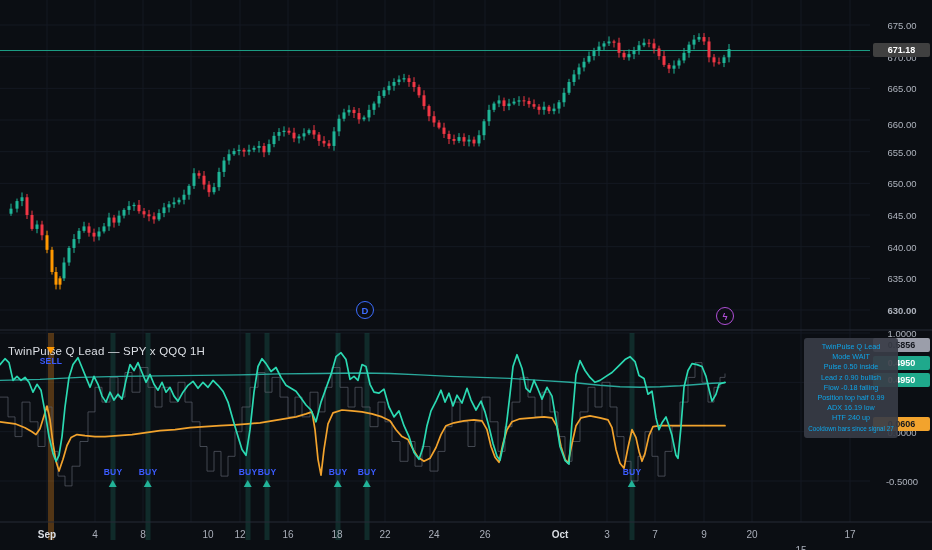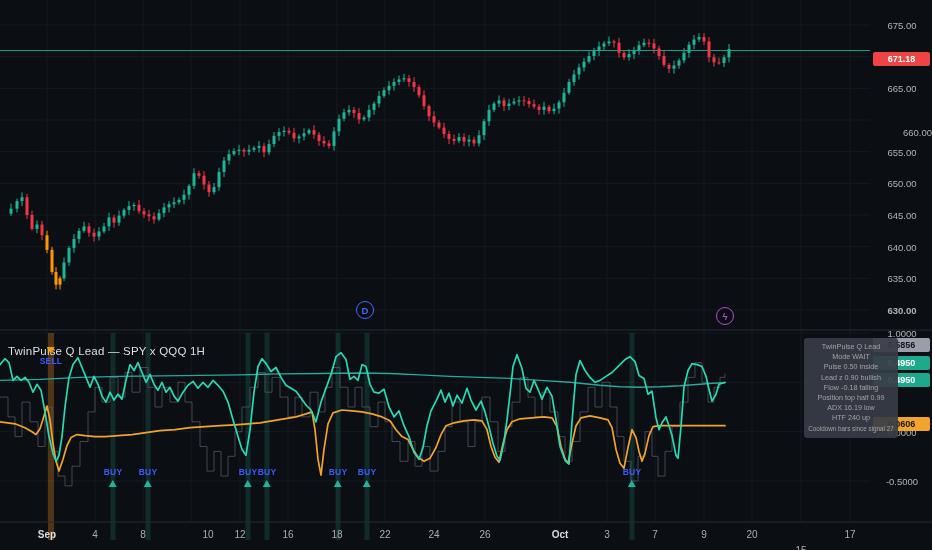--- a/index.html
+++ b/index.html
@@ -7,21 +7,21 @@
        font-family:"Liberation Sans",sans-serif;-webkit-font-smoothing:antialiased;}
   #chart-svg{position:absolute;left:0;top:0;}
   .pane-title{position:absolute;left:8px;top:345px;font-size:11.5px;color:#dcdfe5;letter-spacing:.2px;}
   .ax-label{position:absolute;left:872px;width:60px;text-align:center;font-size:9.5px;color:#aeb3bd;
             transform:translateY(-50%);white-space:nowrap;}
   .time-label{position:absolute;top:529px;transform:translateX(-50%);font-size:10px;color:#a9aeb9;}
   .time-label.major{color:#dadde3;font-weight:bold;}
   .badge{position:absolute;left:873px;width:57px;height:14px;border-radius:2px;font-size:9px;font-weight:bold;
          display:flex;align-items:center;justify-content:center;transform:translateY(-50%);}
   .info-panel{position:absolute;left:804px;top:338px;width:92px;background:rgba(56,60,70,0.92);
-              border-radius:3px;padding:4px 1px;text-align:center;color:#a3a3a3;}
+              border-radius:3px;padding:4px 1px;text-align:center;color:#0ea5e9;}
   .panel-line{font-size:7.2px;line-height:10.2px;white-space:nowrap;}
   .panel-line.small{font-size:6.3px;}
   .sig{position:absolute;display:flex;flex-direction:column;align-items:center;transform:translateX(-50%);}
   .sig-label{font-size:8.5px;font-weight:bold;letter-spacing:.2px;}
   .tri-up{width:0;height:0;border-left:4.5px solid transparent;border-right:4.5px solid transparent;
           border-bottom:7px solid #22b398;margin-top:3px;}
   .tri-down{width:0;height:0;border-left:4.5px solid transparent;border-right:4.5px solid transparent;
             border-top:7px solid #ff9800;margin-bottom:2px;}
   .circle-marker{position:absolute;width:16px;height:16px;border-radius:50%;border:1.5px solid;
                  display:flex;align-items:center;justify-content:center;font-size:9.5px;font-weight:bold;
@@ -367,32 +367,32 @@
       <path d="M0 397.1 H8 V416.9 H15 V436.6 H22 V402.1 H30 V421.8 H38 V446.5 H45 V407.0 H52 V451.4 H58 V476.1 H65 V485.9 H72 V466.2 H80 V441.5 H88 V411.9 H95 V387.3 H102 V402.1 H110 V377.4 H118 V397.1 H125 V372.5 H132 V392.2 H140 V367.5 H148 V387.3 H155 V407.0 H162 V387.3 H170 V402.1 H178 V382.3 H185 V402.1 H192 V421.8 H200 V446.5 H207 V471.1 H214 V451.4 H221 V476.1 H228 V456.3 H235 V431.7 H242 V407.0 H250 V387.3 H258 V372.5 H265 V392.2 H272 V377.4 H280 V397.1 H288 V416.9 H295 V397.1 H302 V416.9 H310 V392.2 H318 V411.9 H325 V387.3 H332 V367.5 H340 V387.3 H348 V407.0 H355 V387.3 H362 V407.0 H370 V426.7 H378 V402.1 H385 V421.8 H392 V441.5 H400 V461.3 H408 V441.5 H415 V466.2 H422 V446.5 H430 V471.1 H438 V451.4 H445 V426.7 H452 V402.1 H460 V421.8 H468 V446.5 H475 V421.8 H482 V397.1 H490 V421.8 H498 V451.4 H505 V426.7 H512 V402.1 H520 V377.4 H528 V397.1 H535 V416.9 H542 V392.2 H550 V411.9 H558 V436.6 H565 V461.3 H572 V441.5 H580 V411.9 H588 V387.3 H595 V407.0 H602 V382.3 H610 V407.0 H617 V436.6 H624 V461.3 H631 V481.0 H638 V456.3 H645 V431.7 H652 V456.3 H658 V476.1 H665 V451.4 H672 V426.7 H680 V402.1 H688 V377.4 H695 V362.6 H702 V382.3 H708 V402.1 H714 V387.3 H720 V377.4 H725 V373.9" fill="none" stroke="#565b66" stroke-width="1" stroke-linejoin="round" stroke-linecap="round" opacity="0.75"></path>
       <path d="M0 380.4 L40 379.4 L80 377.4 L120 376.4 L160 375.9 L200 375.4 L240 374.9 L280 373.9 L320 373.5 L360 373.0 L390 373.5 L420 374.9 L450 376.4 L480 377.4 L510 378.4 L540 380.4 L570 382.3 L600 385.3 L620 386.8 L640 387.3 L660 386.8 L680 385.8 L700 384.3 L712 383.3 L725 382.8" fill="none" stroke="#2aa89b" stroke-width="1.4" stroke-linejoin="round" stroke-linecap="round" opacity="1"></path>
       <path d="M0 421.8 L15 423.8 L25 427.7 L32 431.7 L36 434.6 L40 428.7 L44 415.9 L47 406.0 L50 419.8 L53 443.5 L56 461.3 L59 471.1 L63 459.3 L67 445.5 L71 437.6 L77 434.6 L85 435.6 L95 436.6 L105 436.6 L118 435.6 L132 434.6 L146 432.7 L160 430.7 L175 429.7 L190 427.7 L205 426.7 L220 425.7 L235 424.8 L248 423.8 L260 422.8 L272 420.8 L284 418.8 L296 416.9 L306 413.9 L312 411.9 L315 429.7 L318 459.3 L321 475.1 L324 449.4 L328 423.8 L333 412.9 L342 410.0 L352 410.9 L362 411.9 L372 413.9 L382 416.9 L390 420.8 L396 429.7 L402 436.6 L408 439.6 L413 449.4 L418 457.3 L424 461.3 L430 458.3 L436 447.5 L441 434.6 L446 425.7 L454 422.8 L464 420.8 L474 419.8 L482 420.8 L487 429.7 L491 446.5 L495 457.3 L499 462.3 L503 443.5 L507 429.7 L512 421.8 L520 418.8 L532 417.9 L544 416.9 L552 417.9 L557 426.7 L561 446.5 L565 459.3 L568 463.2 L572 443.5 L576 425.7 L581 417.9 L590 415.9 L600 417.9 L608 419.8 L612 427.7 L616 449.4 L620 463.2 L624 468.2 L628 447.5 L632 429.7 L636 437.6 L639 451.4 L642 461.3 L645 453.4 L649 435.6 L653 426.7 L660 425.7 L675 425.7 L695 425.7 L715 425.7 L725 425.7" fill="none" stroke="#f2a32d" stroke-width="1.7" stroke-linejoin="round" stroke-linecap="round" opacity="1"></path>
       <path d="M0 364.6 L5 358.7 L9 362.6 L13 380.4 L17 376.4 L21 380.4 L25 377.4 L29 382.3 L33 392.2 L37 384.3 L41 390.2 L45 411.9 L49 436.6 L53 453.4 L56 461.3 L59 455.3 L62 436.6 L65 407.0 L69 377.4 L73 364.6 L78 357.7 L82 367.5 L86 377.4 L90 387.3 L94 376.4 L98 384.3 L102 396.1 L106 402.1 L110 392.2 L114 400.1 L118 394.2 L122 399.1 L126 380.4 L130 364.6 L134 370.5 L138 362.6 L142 372.5 L146 382.3 L150 374.4 L154 384.3 L158 390.2 L162 382.3 L166 392.2 L170 387.3 L174 396.1 L178 401.1 L183 392.2 L188 385.3 L193 381.3 L198 388.3 L203 382.3 L208 387.3 L213 380.4 L218 385.3 L223 391.2 L228 402.1 L233 419.8 L238 436.6 L242 449.4 L246 455.3 L250 429.7 L254 392.2 L258 366.5 L262 358.7 L266 363.6 L271 371.5 L276 367.5 L281 377.4 L286 385.3 L291 388.3 L296 391.2 L301 398.1 L306 405.0 L311 410.0 L316 421.8 L321 402.1 L326 388.3 L331 374.4 L336 356.7 L341 352.7 L346 359.6 L350 379.4 L354 376.4 L358 380.4 L362 364.6 L366 366.5 L370 384.3 L374 392.2 L379 393.2 L384 389.2 L389 407.0 L394 416.9 L399 410.9 L404 425.7 L409 436.6 L414 452.4 L419 459.3 L423 447.5 L427 425.7 L431 410.9 L436 401.1 L441 390.2 L445 402.1 L449 393.2 L453 406.0 L457 395.2 L462 403.1 L467 388.3 L471 400.1 L476 410.0 L481 401.1 L485 411.9 L489 426.7 L493 443.5 L497 456.3 L500 460.3 L504 441.5 L507 419.8 L510 394.2 L513 366.5 L517 354.7 L522 368.5 L526 388.3 L530 392.2 L534 380.4 L538 389.2 L542 399.1 L547 387.3 L552 396.1 L556 419.8 L560 446.5 L565 460.3 L569 464.2 L572 421.8 L576 374.4 L580 360.6 L585 370.5 L590 377.4 L595 382.3 L600 380.4 L606 376.4 L612 372.5 L619 365.6 L625 359.6 L630 356.7 L635 361.6 L639 375.4 L644 378.4 L648 394.2 L652 391.2 L656 417.9 L659 429.7 L662 422.8 L666 416.9 L669 425.7 L672 435.6 L676 455.3 L678 458.3 L681 426.7 L684 387.3 L688 370.5 L692 363.6 L697 364.6 L702 366.5 L706 376.4 L709 389.2 L712 401.1 L716 394.2 L719 384.3 L725 382.3" fill="none" stroke="#2bd9b2" stroke-width="1.7" stroke-linejoin="round" stroke-linecap="round" opacity="1"></path>
     </svg>
   <div class="pane-title">TwinPulse Q Lead — SPY x QQQ 1H</div>
   <div id="overlays">
       <div class="ax-label" style="top: 25px;">675.00</div>
       <div class="ax-label" style="top: 57px;">670.00</div>
       <div class="ax-label" style="top: 88px;">665.00</div>
-      <div class="ax-label" style="top: 132px; text-align: right;">660.00</div>
+      <div class="ax-label" style="top: 124px;">660.00</div>
       <div class="ax-label" style="top: 152px;">655.00</div>
       <div class="ax-label" style="top: 183px;">650.00</div>
       <div class="ax-label" style="top: 215px;">645.00</div>
       <div class="ax-label" style="top: 247px;">640.00</div>
       <div class="ax-label" style="top: 278px;">635.00</div>
       <div class="ax-label" style="top: 310px; font-weight: bold;">630.00</div>
       <div class="ax-label" style="top: 333px;">1.0000</div>
       <div class="ax-label" style="top: 382px;">0.5000</div>
       <div class="ax-label" style="top: 432px;">0.0000</div>
       <div class="ax-label" style="top: 481px;">-0.5000</div>
-      <div class="badge" style="top: 59px; background: #ef4444; color: rgb(255, 255, 255);">671.18</div>
+      <div class="badge" style="top: 50px; background: #404040; color: rgb(255, 255, 255);">671.18</div>
       <div class="badge" style="top: 345px; background: rgb(155, 158, 170); color: rgb(20, 23, 30);">0.5856</div>
       <div class="badge" style="top: 363px; background: rgb(31, 169, 140); color: rgb(255, 255, 255);">0.4950</div>
       <div class="badge" style="top: 380px; background: rgb(31, 169, 140); color: rgb(255, 255, 255);">0.4950</div>
       <div class="badge" style="top: 424px; background: rgb(242, 163, 45); color: rgb(20, 23, 30);">0.0606</div>
       <div class="time-label major" style="left: 47px;">Sep</div>
       <div class="time-label" style="left: 95px;">4</div>
       <div class="time-label" style="left: 143px;">8</div>
       <div class="time-label" style="left: 208px;">10</div>
       <div class="time-label" style="left: 240px;">12</div>
       <div class="time-label" style="left: 288px;">16</div>

